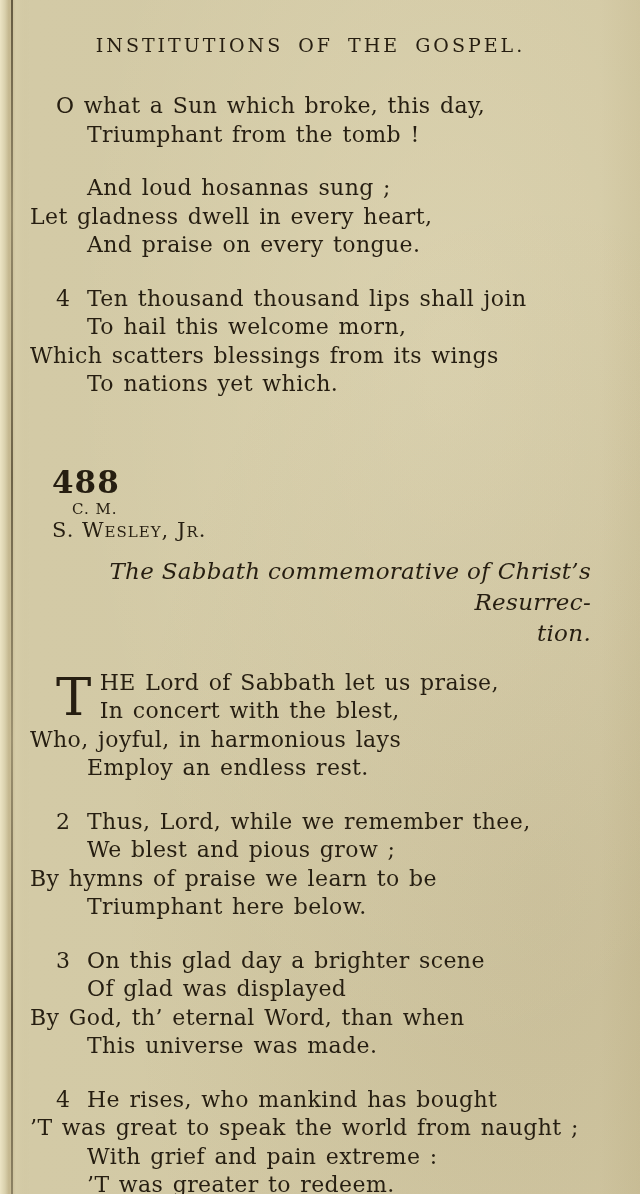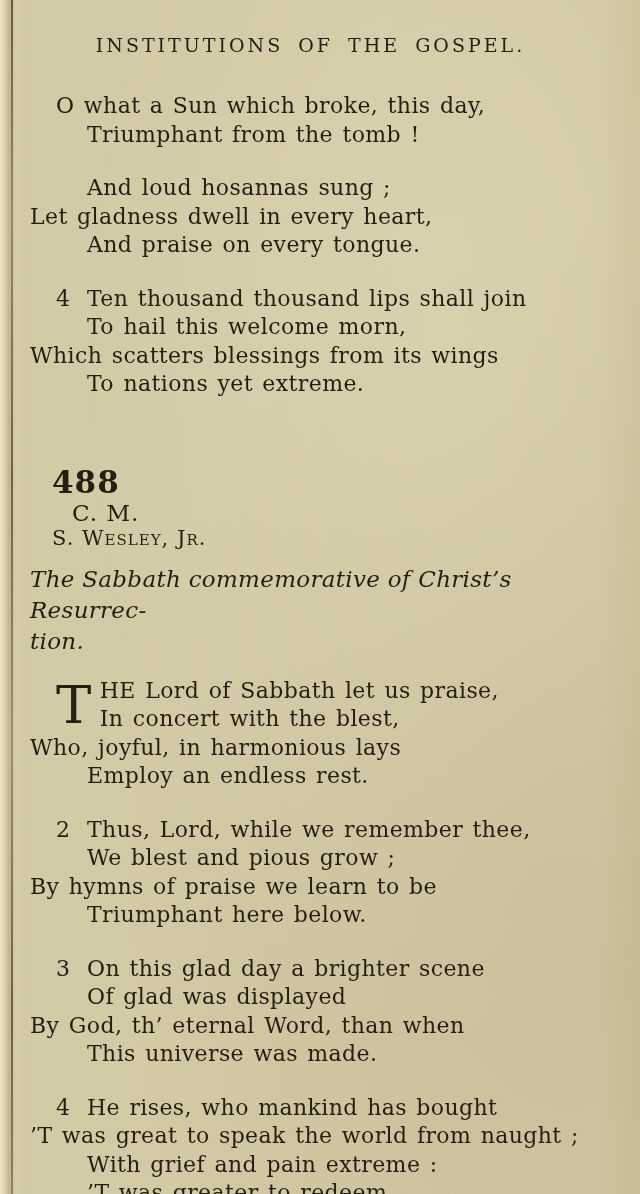--- a/index.html
+++ b/index.html
@@ -75,33 +75,33 @@
     flex-direction: column;
   }
   .hymn-number {
     font-size: 31px;
     font-weight: bold;
     letter-spacing: 1px;
   }
   .hymn-meter {
     flex: 1;
     text-align: center;
-    font-size: 23px;
+    font-size: 15px;
     font-variant-caps: small-caps;
     letter-spacing: 1px;
     padding-left: 20px;
   }
   .hymn-author {
     font-size: 21px;
     font-variant-caps: small-caps;
     letter-spacing: 1px;
     white-space: nowrap;
   }
   .hymn-title {
-    text-align: left;
+    text-align: right;
     font-style: italic;
     font-size: 23px;
     line-height: 31px;
     margin: 0 0 20px 0;
     letter-spacing: 0.3px;
   }
   .dropcap-block { overflow: visible; }
   .dropcap {
     float: left;
     font-size: 53px;
@@ -132,21 +132,21 @@
     <div class="stanza">
       <div class="line i2">And loud hosannas sung ;</div>
       <div class="line">Let gladness dwell in every heart,</div>
       <div class="line i2">And praise on every tongue.</div>
     </div>
 
     <div class="stanza">
       <div class="line first"><span class="vnum">4</span><span>Ten thousand thousand lips shall join</span></div>
       <div class="line i2">To hail this welcome morn,</div>
       <div class="line">Which scatters blessings from its wings</div>
-      <div class="line i2">To nations yet extreme.</div>
+      <div class="line i2">To nations yet which.</div>
     </div>
 
     <div class="gap-before-hymn"></div>
 
     <div class="hymn-heading">
       <span class="hymn-number">488</span>
       <span class="hymn-meter">C. M.</span>
       <span class="hymn-author">S. Wesley, Jr.</span>
     </div>
 

